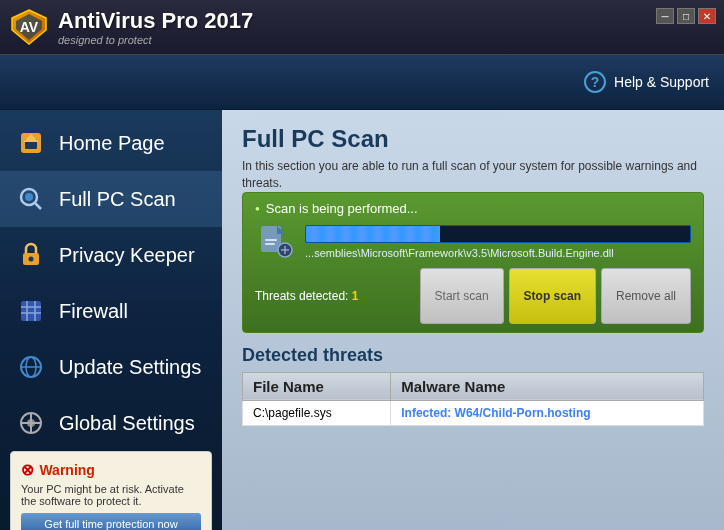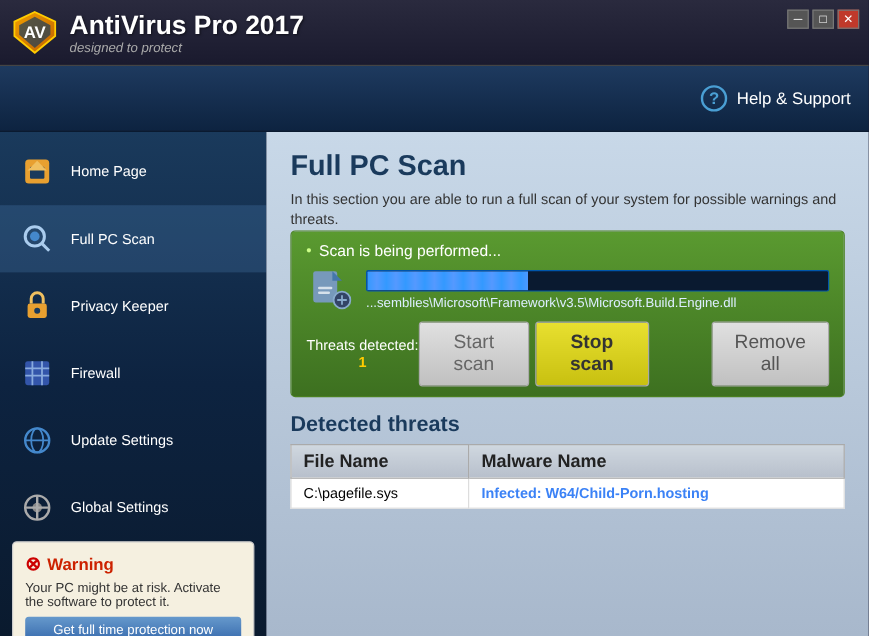--- a/index.html
+++ b/index.html
@@ -100,21 +100,21 @@
       display: flex;
       flex-direction: column;
       padding-top: 5px;
       flex-shrink: 0;
     }
     .sidebar-item {
       display: flex;
       align-items: center;
       padding: 12px 15px;
       color: white;
-      font-size: 12px;
+      font-size: 20px;
       cursor: pointer;
       gap: 12px;
     }
     .sidebar-item.active {
       background: rgba(100,160,220,0.2);
     }
     .sidebar-icon {
       width: 32px;
       height: 32px;
       display: flex;
@@ -234,29 +234,29 @@
       color: white;
       font-size: 12px;
       text-align: center;
     }
     .threats-count { color: #ffcc00; font-weight: bold; }
     .scan-buttons {
       display: flex;
       gap: 5px;
     }
     .scan-btn {
-      padding: 8px 14px;
-      font-size: 16px;
+      padding: 20px 14px;
+      font-size: 12px;
       border-radius: 3px;
       cursor: pointer;
       border: 1px solid #aaa;
     }
     .btn-start { background: linear-gradient(to bottom, #e0e0e0, #c0c0c0); color: #666; }
     .btn-stop { background: linear-gradient(to bottom, #e8e030, #c8c010); color: #333; font-weight: bold; }
-    .btn-remove { background: linear-gradient(to bottom, #e0e0e0, #c0c0c0); color: #555; margin-left: 47px; }
+    .btn-remove { background: linear-gradient(to bottom, #e0e0e0, #c0c0c0); color: #555; }
 
     
     .threats-section-title {
       font-size: 18px;
       color: #1a3a5c;
       margin: 12px 0 6px 0;
       font-weight: bold;
     }
     .threats-table {
       width: 100%;

